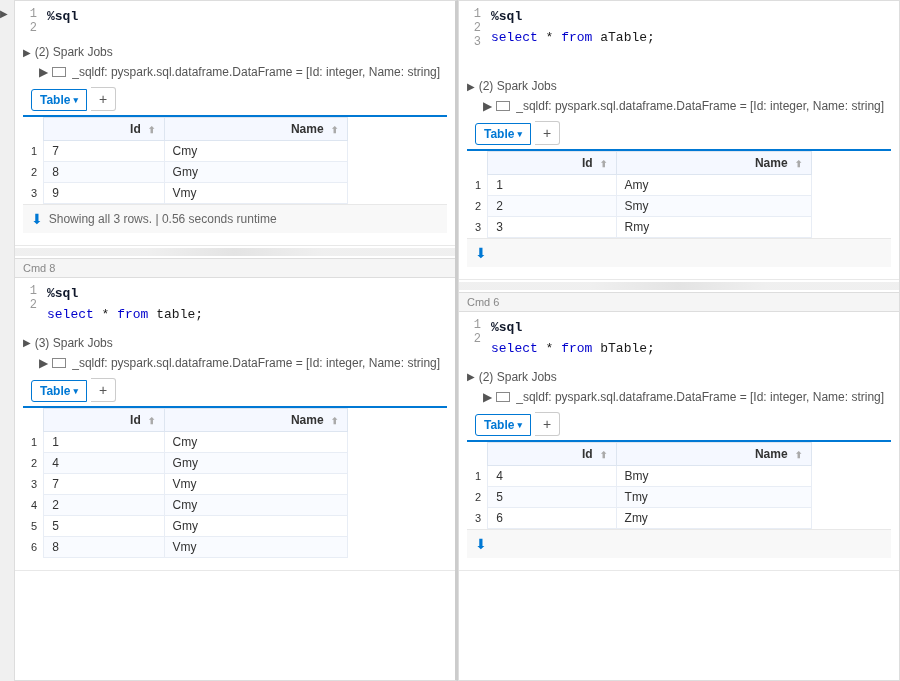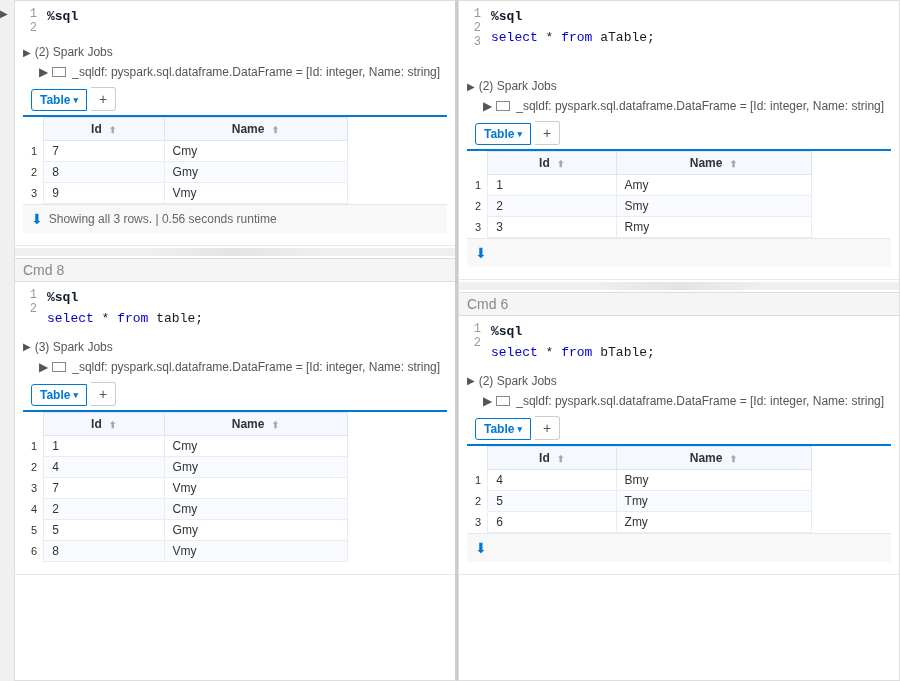--- a/index.html
+++ b/index.html
@@ -112,21 +112,21 @@
     }
     .data-table {
       width: 100%;
       border-collapse: collapse;
       font-size: 12px;
     }
     .data-table th {
       background: #f5f8ff;
       border: 1px solid #dde5f0;
       padding: 4px 8px;
-      text-align: center;
+      text-align: right;
       font-weight: 600;
       color: #333;
       white-space: nowrap;
     }
     .data-table th .sort-icon {
       color: #aaa;
       font-size: 9px;
       margin-left: 4px;
     }
     .data-table td {
@@ -162,21 +162,21 @@
       font-size: 14px;
     }
     .scrollbar-placeholder {
       height: 8px;
       background: linear-gradient(to right, #e0e0e0 30%, #c8c8c8 50%, #e0e0e0 70%);
       margin: 2px 0;
       opacity: 0.5;
     }
     .cmd-label {
       padding: 3px 8px;
-      font-size: 14px;
+      font-size: 11px;
       color: #888;
       background: #f5f5f5;
       border-top: 1px solid #ddd;
       border-bottom: 1px solid #ddd;
     }
     .table-section {
       padding: 0 0 4px 0;
       margin: 0 8px;
     }
   </style>

